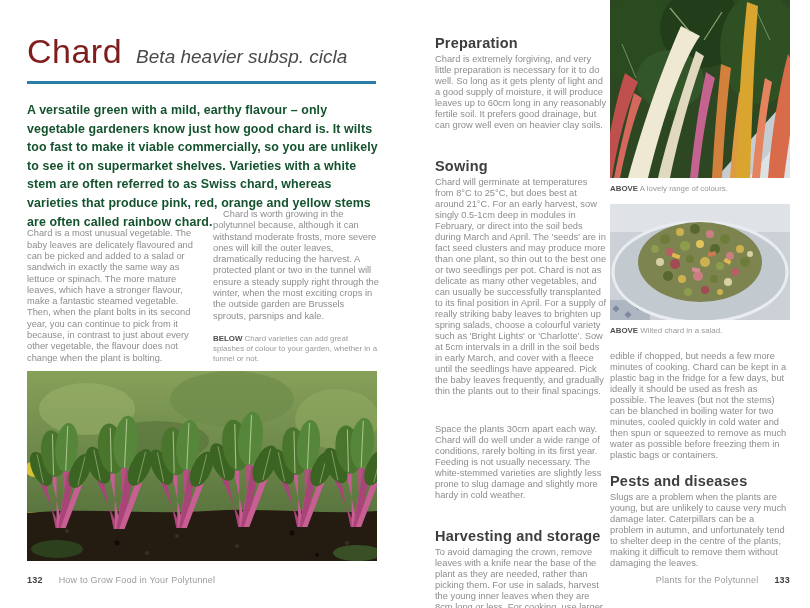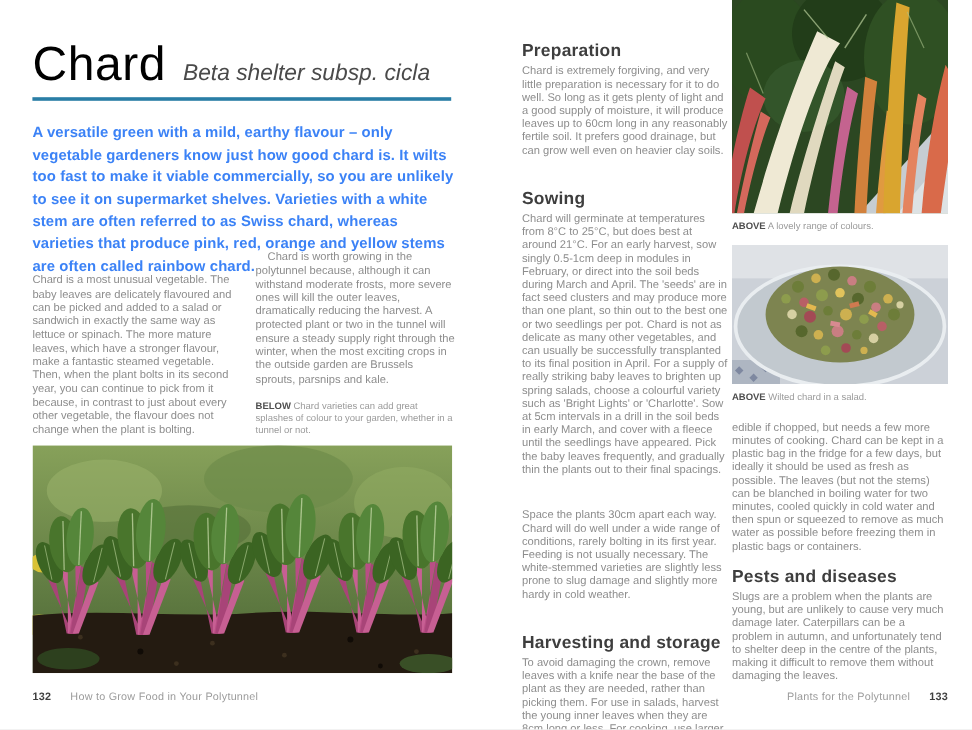--- a/index.html
+++ b/index.html
@@ -5,25 +5,25 @@
   :root { --accent:#2a7ea6; }
   * { margin:0; padding:0; box-sizing:border-box; }
   html,body { background:#e8e8e8; }
   body { font-family:"Liberation Sans", sans-serif; }
   .spread {
     position:relative; width:810px; height:608px; background:#ffffff;
     overflow:hidden; margin:0 auto;
   }
   
   .title-block { position:absolute; left:27px; top:32px; width:352px; white-space:nowrap; }
-  .chapter-title { display:inline-block; font-size:40px; font-weight:400; color:#000000; letter-spacing:.5px; }
+  .chapter-title { display:inline-block; font-size:34px; font-weight:400; color:#7f1d1d; letter-spacing:.5px; }
   .latin-name { display:inline-block; font-size:19px; font-style:italic; color:#4a4a4a; margin-left:14px; vertical-align:baseline; }
   .title-rule { position:absolute; left:27px; top:81px; width:349px; height:3px; background:var(--accent); }
   .intro { position:absolute; left:27px; top:101px; width:354px; font-size:12.4px; line-height:1.5;
-           font-weight:700; color:#3b82f6; letter-spacing:.1px; }
+           font-weight:700; color:#14532d; letter-spacing:.1px; }
   .left-cols { position:absolute; left:27px; top:209px; width:352px; display:flex; gap:20px;align-items:flex-end; }
   .left-cols .col { width:166px; font-size:9.3px; line-height:11.3px; color:#8d8d8d; }
   .col2-para { text-indent:10px; }
   .photo-caption { font-size:7.9px; line-height:10px; color:#9a9a9a; }
   .photo-caption b { color:#4e4e4e; font-weight:700; }
   .below-caption { margin-top:12px; }
   .photo { display:block; overflow:hidden; }
   .photo svg { display:block; }
   .chard-bed-photo { position:absolute; left:27px; top:371px; width:350px; height:190px; }
   .footer { position:absolute; top:575px; font-size:9px; letter-spacing:.2px; }
@@ -44,21 +44,21 @@
   .rcol2 .photo-caption { margin-top:6px; }
   .cont-para { margin-top:15px; }
   .rcol2 .section { margin-top:12px; }
 </style>
 </head>
 <body>
 
 <div class="spread">
 
   <div class="title-block">
-    <span class="chapter-title">Chard</span><span class="latin-name">Beta shelter subsp. cicla</span>
+    <span class="chapter-title">Chard</span><span class="latin-name">Beta heavier subsp. cicla</span>
   </div>
   <div class="title-rule"></div>
 
   <p class="intro">A versatile green with a mild, earthy flavour – only vegetable gardeners know just how good chard is. It wilts too fast to make it viable commercially, so you are unlikely to see it on supermarket shelves. Varieties with a white stem are often referred to as Swiss chard, whereas varieties that produce pink, red, orange and yellow stems are often called rainbow chard.</p>
 
   <div class="left-cols">
     <div class="col">
       <p>Chard is a most unusual vegetable. The baby leaves are delicately flavoured and can be picked and added to a salad or sandwich in exactly the same way as lettuce or spinach. The more mature leaves, which have a stronger flavour, make a fantastic steamed vegetable. Then, when the plant bolts in its second year, you can continue to pick from it because, in contrast to just about every other vegetable, the flavour does not change when the plant is bolting.</p>
     </div>
     <div class="col">

